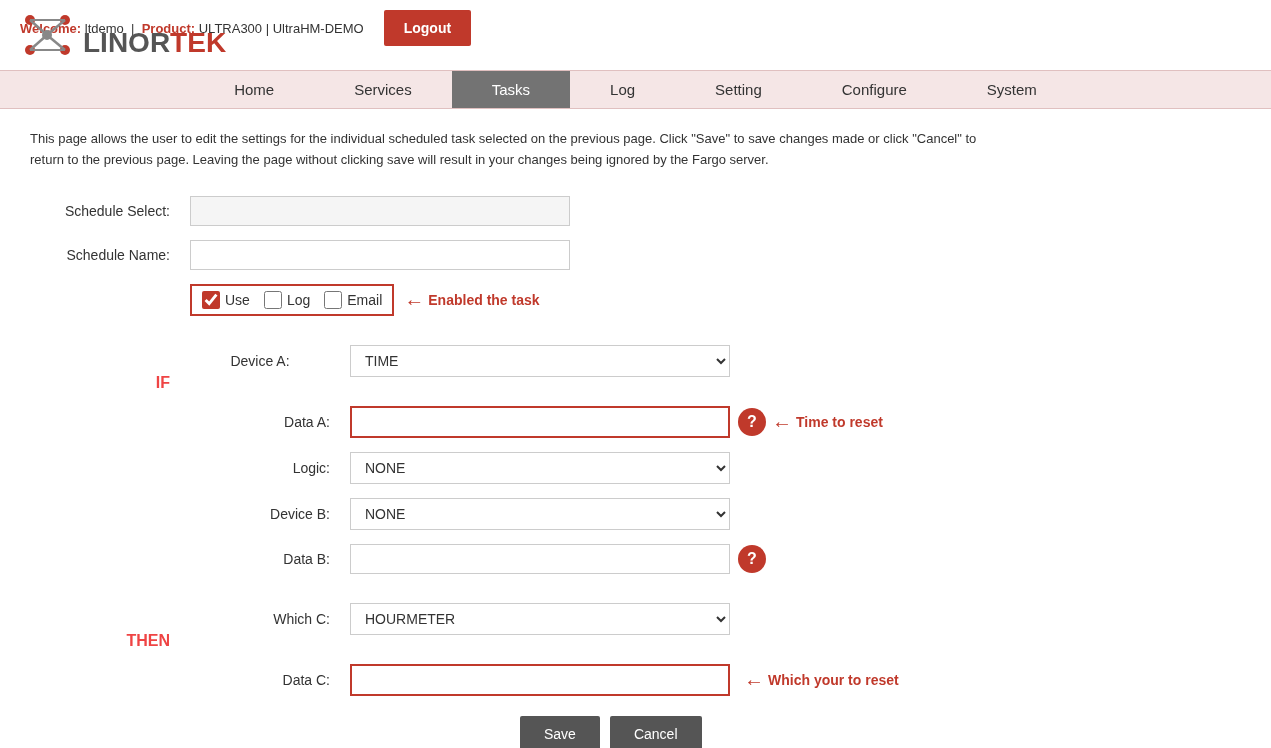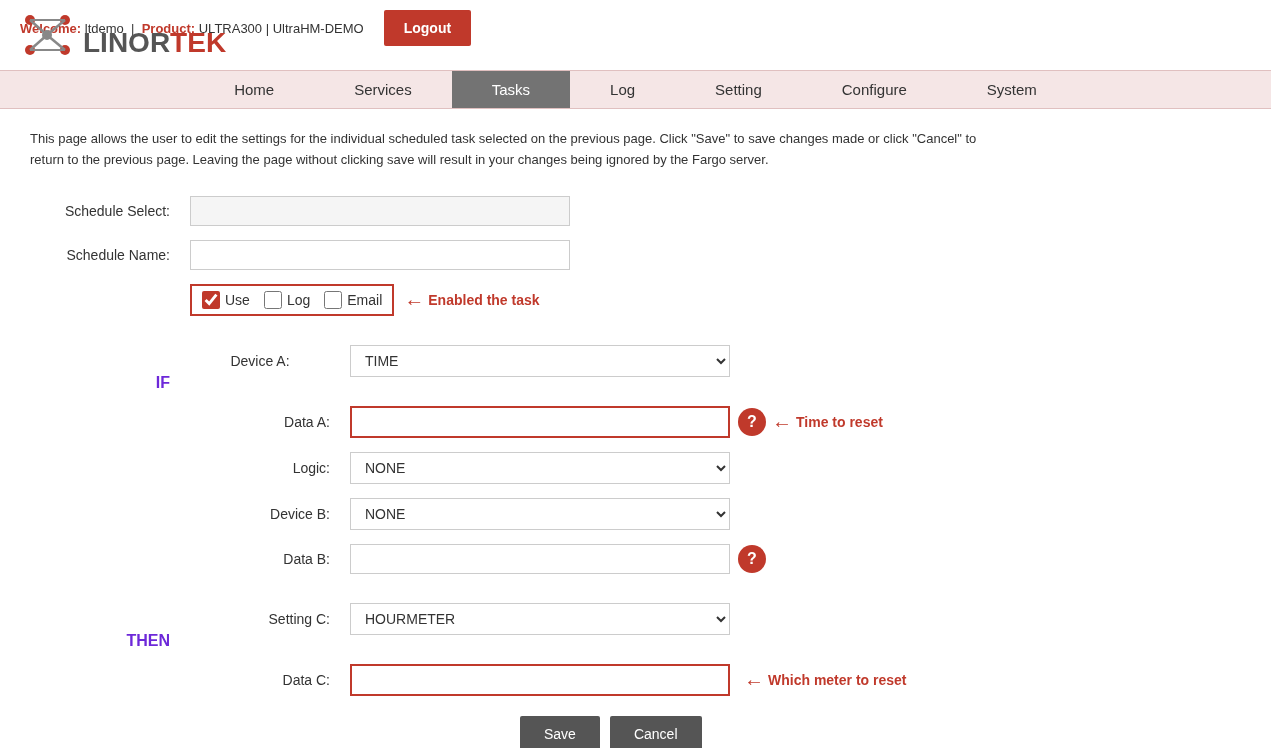--- a/index.html
+++ b/index.html
@@ -29,21 +29,21 @@
     .form-label { width: 160px; text-align: right; padding-right: 20px; font-size: 14px; color: #333; flex-shrink: 0; }
     .form-control { flex: 1; max-width: 380px; }
     .form-control input[type="text"] {
       width: 100%; padding: 6px 10px; border: 1px solid #ccc; font-size: 14px; color: #333; background: #fff;
     }
     .form-control select {
       width: 100%; padding: 6px 10px; border: 1px solid #ccc; font-size: 14px; color: #333; background: #fff; cursor: pointer;
     }
 
     
-    .section-label { width: 160px; text-align: right; padding-right: 20px; font-size: 16px; font-weight: bold; color: #6d28d9; flex-shrink: 0; margin-top: 44px; }
+    .section-label { width: 160px; text-align: right; padding-right: 20px; font-size: 16px; font-weight: bold; color: #ef4444; flex-shrink: 0; margin-top: 44px; }
 
     
     .btn-row { display: flex; gap: 10px; margin-top: 20px; margin-left: 160px; }
     .btn-save { background: #555; color: #fff; border: none; padding: 10px 24px; font-size: 14px; cursor: pointer; border-radius: 2px; }
     .btn-cancel { background: #555; color: #fff; border: none; padding: 10px 24px; font-size: 14px; cursor: pointer; border-radius: 2px; }
 
     
     .logo-svg { width: 55px; height: 50px; margin-right: 8px; }
   </style>
 </head>
@@ -195,40 +195,40 @@
         <div class="form-control">
           <input type="text" style="width: 100%; padding: 6px 10px; border: 1px solid rgb(204, 204, 204); font-size: 14px;">
         </div>
         <div style="width:28px;height:28px;border-radius:50%;background:#c0392b;color:#fff;font-weight:bold;font-size:16px;display:inline-flex;align-items:center;justify-content:center;margin-left:8px;cursor:pointer;">?</div>
       </div>
     </div>
 
     <div class="form-row">
       <div class="section-label">THEN</div>
       <div style="display:flex;align-items:center;flex:1;">
-        <div style="width:160px;text-align:right;padding-right:20px;flex-shrink:0;">Setting C:</div>
+        <div style="width:160px;text-align:right;padding-right:20px;flex-shrink:0;">Which C:</div>
         <div class="form-control">
           <select>
             <option>HOURMETER</option>
             <option>NONE</option>
           </select>
         </div>
       </div>
     </div>
 
     <div class="form-row">
       <div style="width:160px;flex-shrink:0;"></div>
       <div style="display:flex;align-items:center;flex:1;">
         <div style="width:160px;text-align:right;padding-right:20px;flex-shrink:0;">Data C:</div>
         <div style="border:2px solid #c0392b;flex:1;max-width:380px;">
           <input type="text" style="width: 100%; padding: 6px 10px; border: none; font-size: 14px;">
         </div>
         <div style="display:flex;align-items:center;margin-left:14px;">
           <span style="color:#c0392b;font-size:20px;margin-right:4px;">←</span>
-          <span style="color:#c0392b;font-weight:bold;font-size:14px;">Which meter to reset</span>
+          <span style="color:#c0392b;font-weight:bold;font-size:14px;">Which your to reset</span>
         </div>
       </div>
     </div>
 
 
     <div class="btn-row">
       <div style="width:320px;flex-shrink:0;"></div>
       <button class="btn-save">Save</button>
       <button class="btn-cancel">Cancel</button>
     </div>

